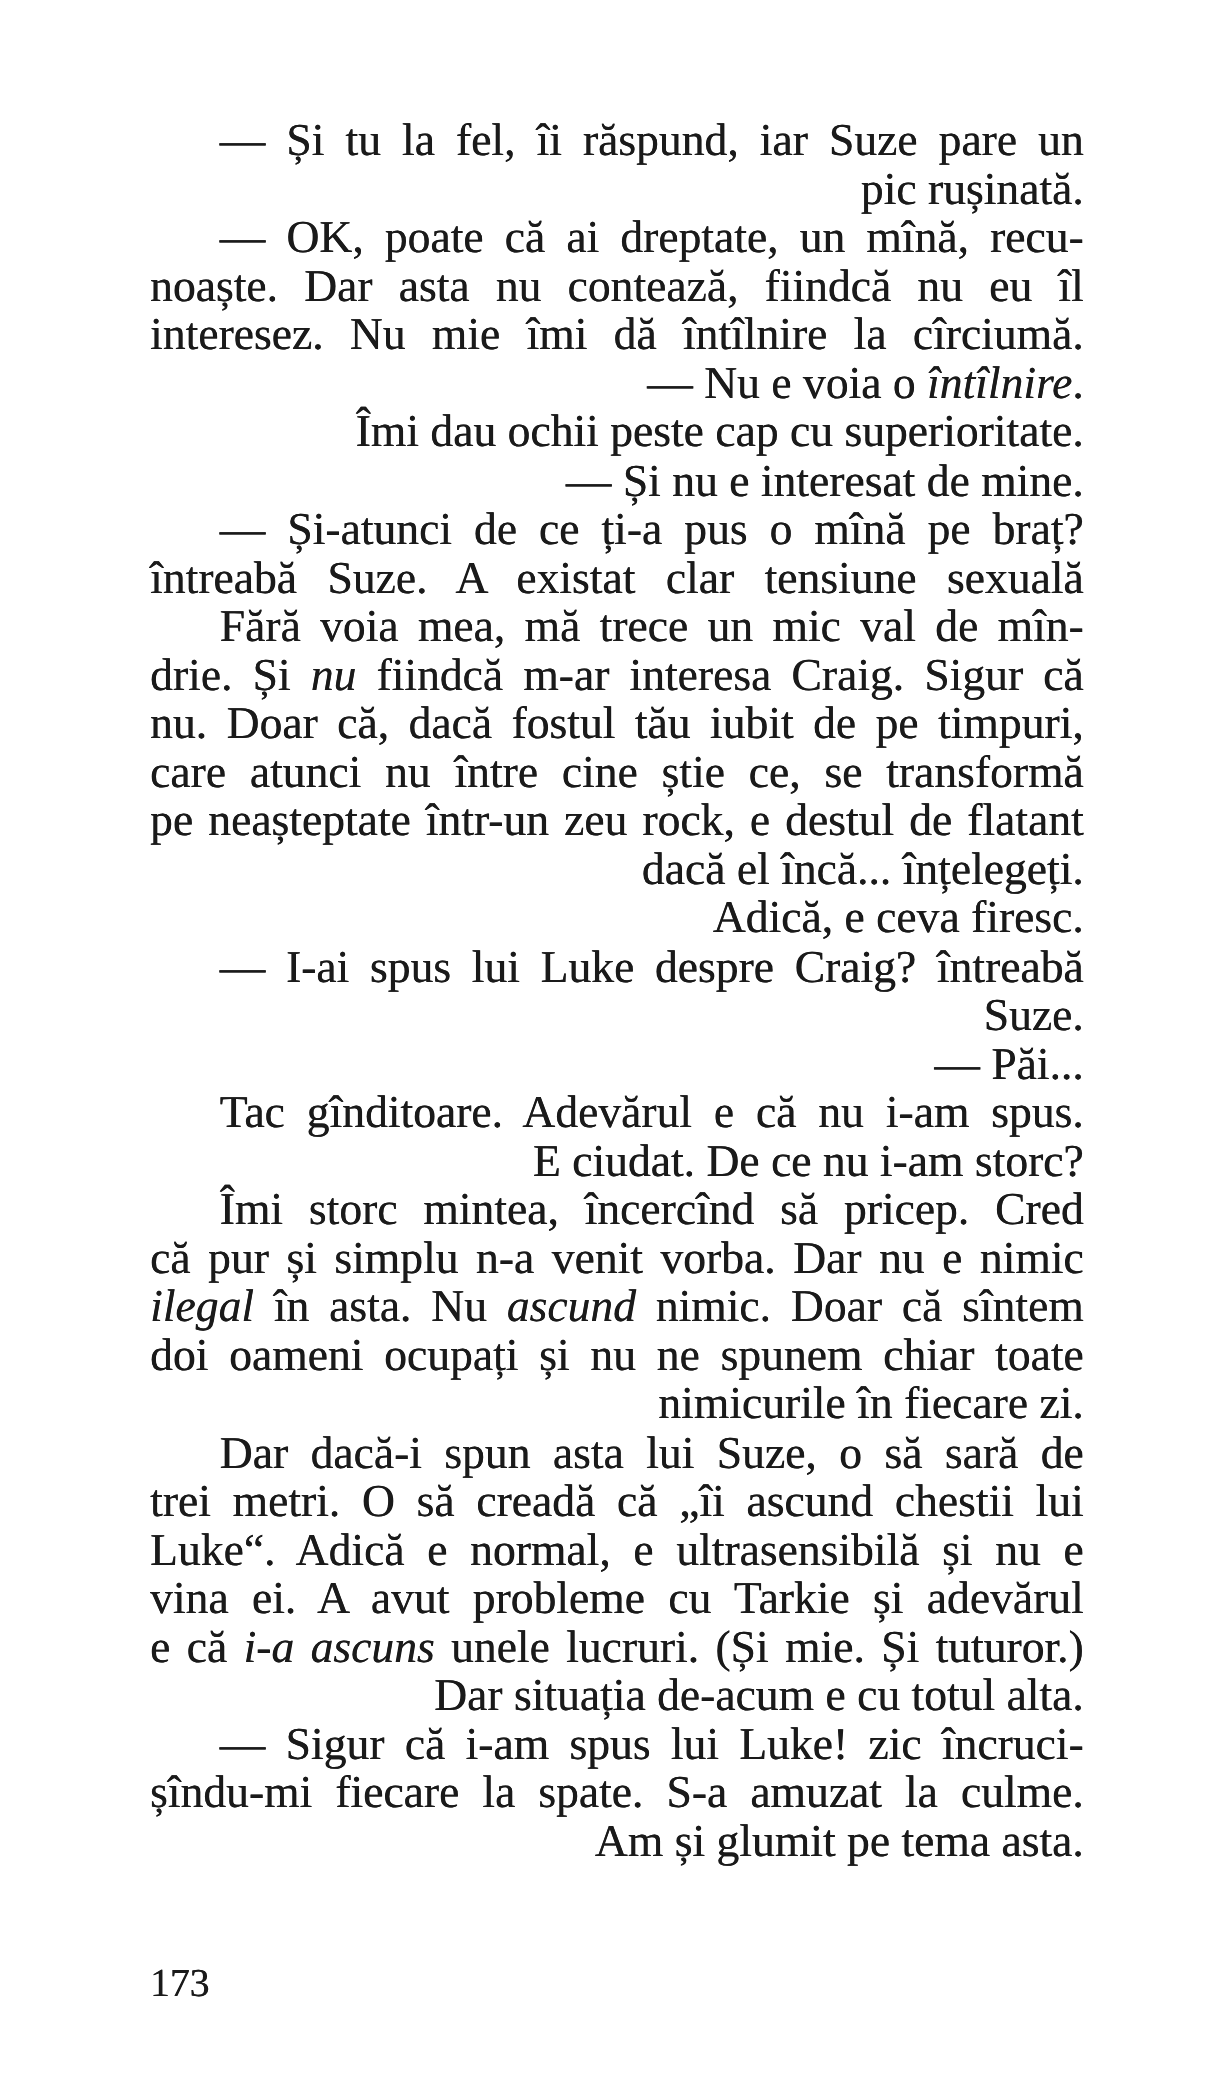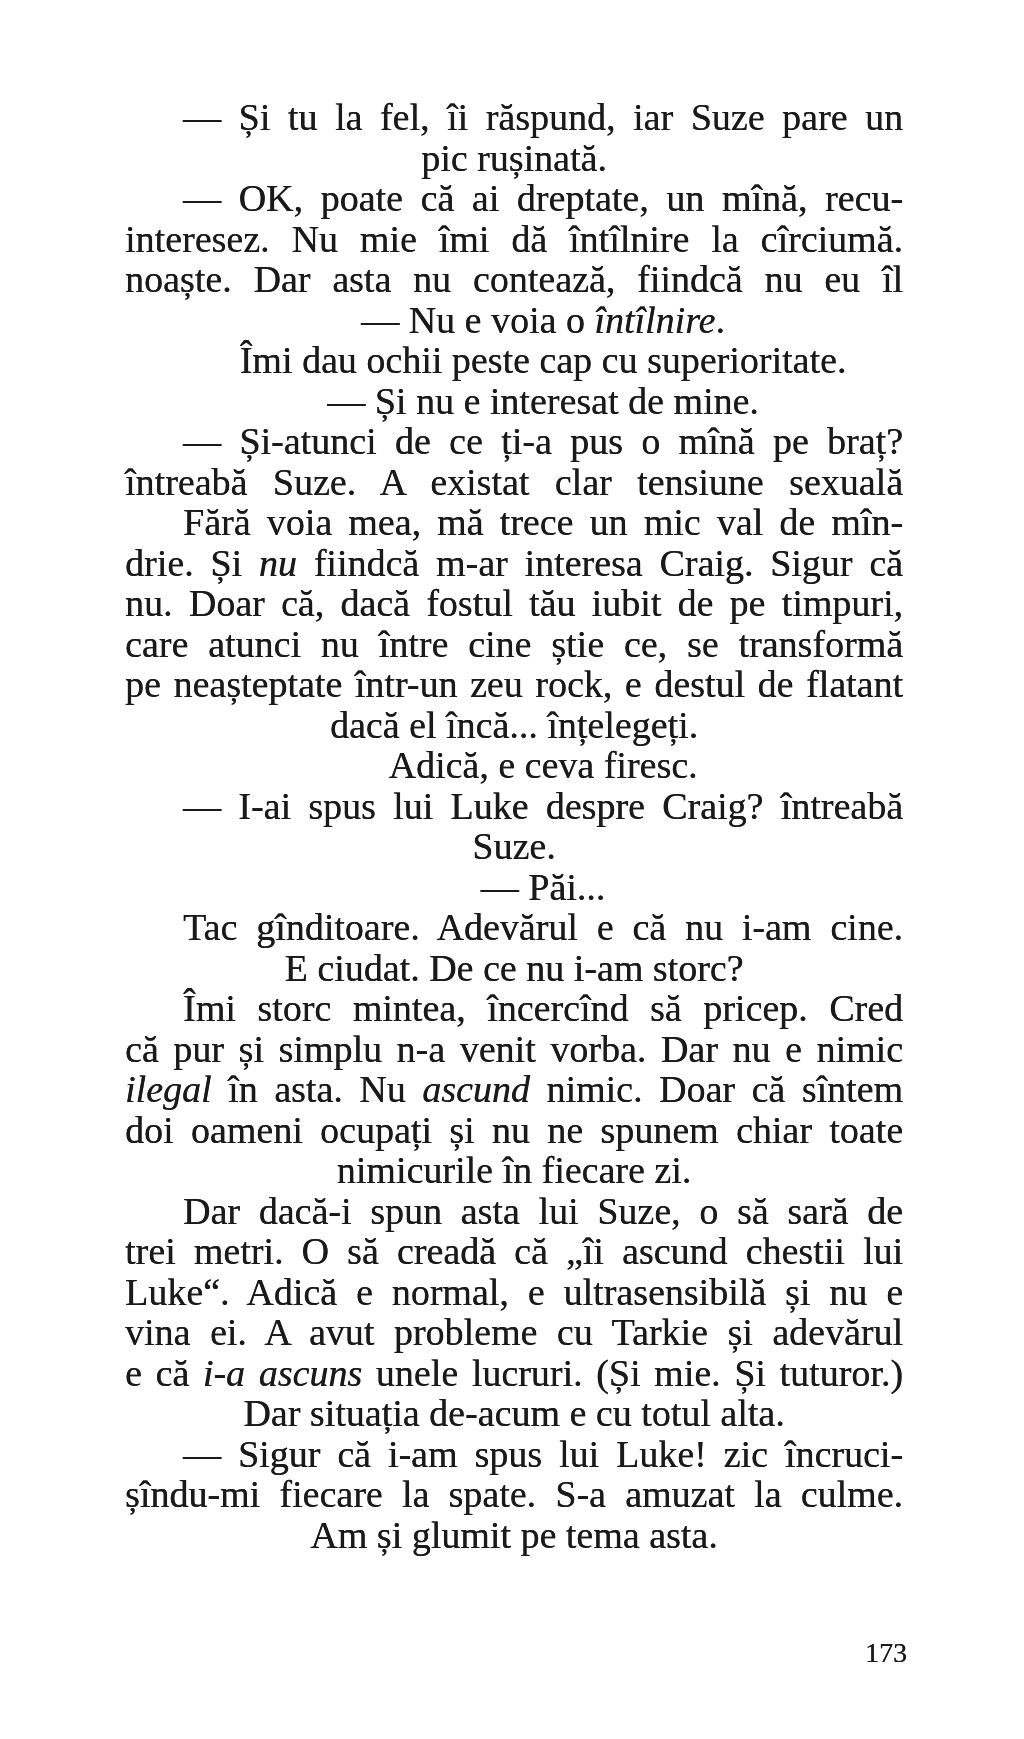--- a/index.html
+++ b/index.html
@@ -23,71 +23,71 @@
   .text-block {
     position: absolute;
     left: 125px;
     top: 97px;
     width: 778px;
     font-size: 38px;
     line-height: 40.5px;
     text-shadow: 0.3px 0 0 currentColor; 
   }
   .line {
-    text-align: center;
+    text-align: right;
     white-space: normal;
   }
   .line.indent {
     text-indent: 58px;
   }
   .line.justify {
     text-align: justify;
     text-align-last: justify;
     text-justify: inter-word;
   }
   .line em {
     font-style: italic;
   }
   .page-number {
     position: absolute;
     left: 125px;
     top: 1633px;
     width: 782px;
-    text-align: right;
-    font-size: 28px;
+    text-align: left;
+    font-size: 33px;
     line-height: 40px;
     text-shadow: 0.3px 0 0 currentColor;
   }
 </style>
 </head>
 <body>
 
 <div class="page">
   <div class="text-block" id="text-block">
       <div class="line indent justify"><span>— Și tu la fel, îi răspund, iar Suze pare un</span></div>
       <div class="line"><span>pic rușinată.</span></div>
       <div class="line indent justify"><span>— OK, poate că ai dreptate, un mînă, recu-</span></div>
+      <div class="line justify"><span>noaște. Dar asta nu contează, fiindcă nu eu îl</span></div>
       <div class="line justify"><span>interesez. Nu mie îmi dă întîlnire la cîrciumă.</span></div>
-      <div class="line justify"><span>noaște. Dar asta nu contează, fiindcă nu eu îl</span></div>
       <div class="line indent"><span>— Nu e voia o </span><em>întîlnire</em><span>.</span></div>
       <div class="line indent"><span>Îmi dau ochii peste cap cu superioritate.</span></div>
       <div class="line indent"><span>— Și nu e interesat de mine.</span></div>
       <div class="line indent justify"><span>— Și-atunci de ce ți-a pus o mînă pe braț?</span></div>
       <div class="line justify"><span>întreabă Suze. A existat clar tensiune sexuală</span></div>
       <div class="line indent justify"><span>Fără voia mea, mă trece un mic val de mîn-</span></div>
       <div class="line justify"><span>drie. Și </span><em>nu</em><span> fiindcă m-ar interesa Craig. Sigur că</span></div>
       <div class="line justify"><span>nu. Doar că, dacă fostul tău iubit de pe timpuri,</span></div>
       <div class="line justify"><span>care atunci nu între cine știe ce, se transformă</span></div>
       <div class="line justify"><span>pe neașteptate într-un zeu rock, e destul de flatant</span></div>
       <div class="line"><span>dacă el încă... înțelegeți.</span></div>
       <div class="line indent"><span>Adică, e ceva firesc.</span></div>
       <div class="line indent justify"><span>— I-ai spus lui Luke despre Craig? întreabă</span></div>
       <div class="line"><span>Suze.</span></div>
       <div class="line indent"><span>— Păi...</span></div>
-      <div class="line indent justify"><span>Tac gînditoare. Adevărul e că nu i-am cine.</span></div>
+      <div class="line indent justify"><span>Tac gînditoare. Adevărul e că nu i-am spus.</span></div>
       <div class="line"><span>E ciudat. De ce nu i-am storc?</span></div>
       <div class="line indent justify"><span>Îmi storc mintea, încercînd să pricep. Cred</span></div>
       <div class="line justify"><span>că pur și simplu n-a venit vorba. Dar nu e nimic</span></div>
       <div class="line justify"><em>ilegal</em><span> în asta. Nu </span><em>ascund</em><span> nimic. Doar că sîntem</span></div>
       <div class="line justify"><span>doi oameni ocupați și nu ne spunem chiar toate</span></div>
       <div class="line"><span>nimicurile în fiecare zi.</span></div>
       <div class="line indent justify"><span>Dar dacă-i spun asta lui Suze, o să sară de</span></div>
       <div class="line justify"><span>trei metri. O să creadă că „îi ascund chestii lui</span></div>
       <div class="line justify"><span>Luke“. Adică e normal, e ultrasensibilă și nu e</span></div>
       <div class="line justify"><span>vina ei. A avut probleme cu Tarkie și adevărul</span></div>

